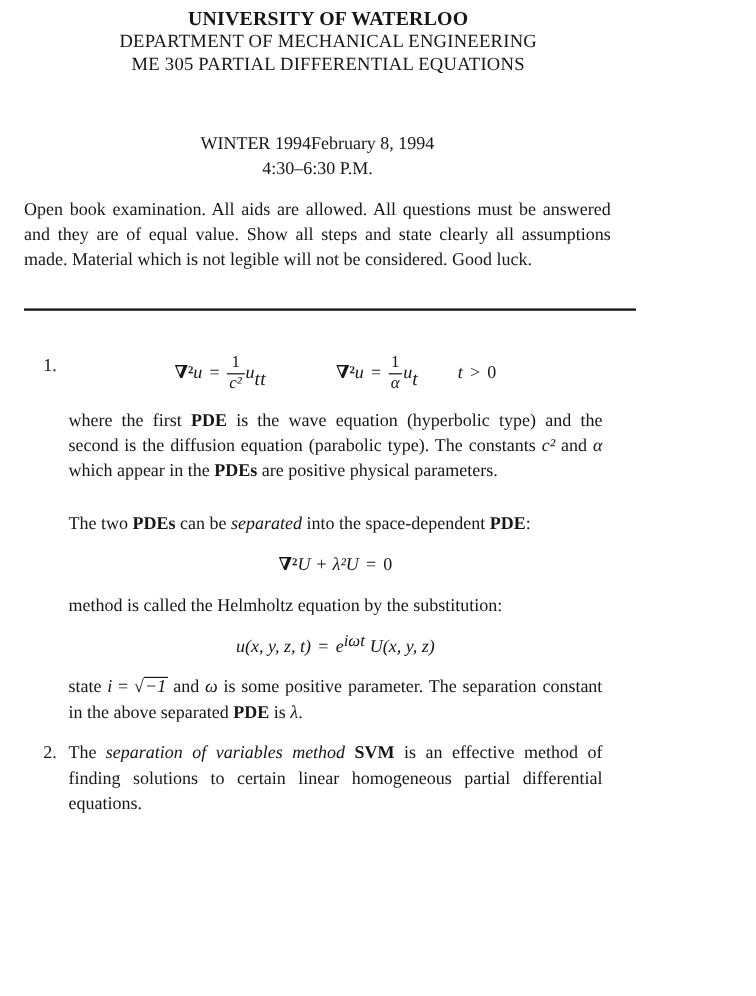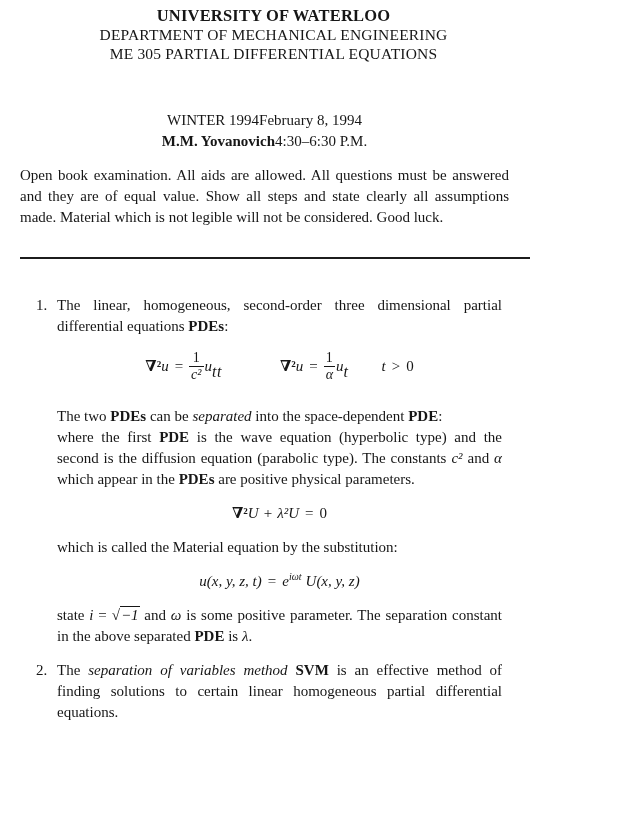--- a/index.html
+++ b/index.html
@@ -42,21 +42,21 @@
   .eqrow-first{margin:13px 0 13px;}
   .eq{display:inline-flex;align-items:center;white-space:pre;}
   .var{font-style:italic;}
   .op{font-style:normal;font-weight:bold;}
   .rel{margin:0 6px;}
   .plus{margin:0 5px;}
   .frac{display:inline-flex;flex-direction:column;align-items:center;vertical-align:middle;font-size:14px;line-height:16px;margin:0 1px 0 0;}
   .frac .num{display:block;align-self:stretch;text-align:center;border-bottom:1px solid #161616;padding:0 2px;}
   .frac .den{display:block;text-align:center;padding:0 2px;}
   .sub{font-size:16px;font-style:italic;position:relative;top:5px;letter-spacing:.5px;}
-  .sup{font-size:10px;font-style:italic;position:relative;top:-5px;}
+  .sup{font-size:14px;font-style:italic;position:relative;top:-5px;}
   .gap1{margin-left:58px;}
   .gap2{margin-left:33px;}
   .rhs-gap{margin-left:4px;}
 </style>
 </head>
 <body>
 
 <div class="page">
 
   <div class="header">
@@ -64,53 +64,51 @@
     <div class="dept">DEPARTMENT OF MECHANICAL ENGINEERING</div>
     <div class="course">ME 305 PARTIAL DIFFERENTIAL EQUATIONS</div>
   </div>
 
   <div class="meta">
     <div class="meta-row">
       <span class="term">WINTER 1994</span>
       <span class="date">February 8, 1994</span>
     </div>
     <div class="meta-row">
-      <span class="examiner">M.M. Yovanovich</span>
       <span class="time">4:30–6:30 P.M.</span>
     </div>
   </div>
 
   <p class="instr">Open book examination. All aids are allowed. All questions must be answered and they are of equal value. Show all steps and state clearly all assumptions made. Material which is not legible will not be considered. Good luck.</p>
 
   <div class="rule"></div>
 
   <div class="qlist">
 
     <div class="question">
       <span class="qnum">1.</span>
 
-      <p class="qp"><span>The linear, homogeneous, second-order three dimensional partial differential equations </span><span class="s-b">PDEs</span><span>:</span></p>
 
       <div class="eqrow eqrow-first">
         <span class="eq"><span class="op">∇²</span><span class="var">u</span><span class="rel">=</span><span class="frac"><span class="num">1</span><span class="den var">c²</span></span><span class="var">u</span><span class="sub">tt</span></span>
 
         <span class="eq gap1"><span class="op">∇²</span><span class="var">u</span><span class="rel">=</span><span class="frac"><span class="num">1</span><span class="den var">α</span></span><span class="var">u</span><span class="sub">t</span></span>
 
         <span class="eq gap2"><span class="var">t</span><span class="rel">&gt;</span><span>0</span></span>
       </div>
 
+      <p class="qp"><span>where the first </span><span class="s-b">PDE</span><span> is the wave equation (hyperbolic type) and the second is the diffusion equation (parabolic type). The constants </span><span class="s-m">c²</span><span> and </span><span class="s-m">α</span><span> which appear in the </span><span class="s-b">PDEs</span><span> are positive physical parameters.</span></p>
+
       <p class="qp para-gap"><span>The two </span><span class="s-b">PDEs</span><span> can be </span><span class="s-i">separated</span><span> into the space-dependent </span><span class="s-b">PDE</span><span>:</span></p>
-
-      <p class="qp"><span>where the first </span><span class="s-b">PDE</span><span> is the wave equation (hyperbolic type) and the second is the diffusion equation (parabolic type). The constants </span><span class="s-m">c²</span><span> and </span><span class="s-m">α</span><span> which appear in the </span><span class="s-b">PDEs</span><span> are positive physical parameters.</span></p>
 
       <div class="eqrow">
         <span class="eq"><span class="op">∇²</span><span class="var">U</span><span class="plus">+</span><span class="var">λ²U</span><span class="rel">=</span><span>0</span></span>
       </div>
 
-      <p class="qp"><span>which is called the Material equation by the substitution:</span></p>
+      <p class="qp"><span>method is called the Helmholtz equation by the substitution:</span></p>
 
       <div class="eqrow">
         <span class="eq"><span class="var">u(x, y, z, t)</span><span class="rel">=</span><span class="var">e</span><span class="sup">iωt</span><span class="var rhs-gap">U(x, y, z)</span></span>
       </div>
 
       <p class="qp"><span>state </span><span class="s-m">i</span><span> = </span><span class="s-rt">√</span><span class="s-v">−1</span><span> and </span><span class="s-m">ω</span><span> is some positive parameter. The separation constant in the above separated </span><span class="s-b">PDE</span><span> is </span><span class="s-m">λ</span><span>.</span></p>
 
     </div>
 
     <div class="question">

